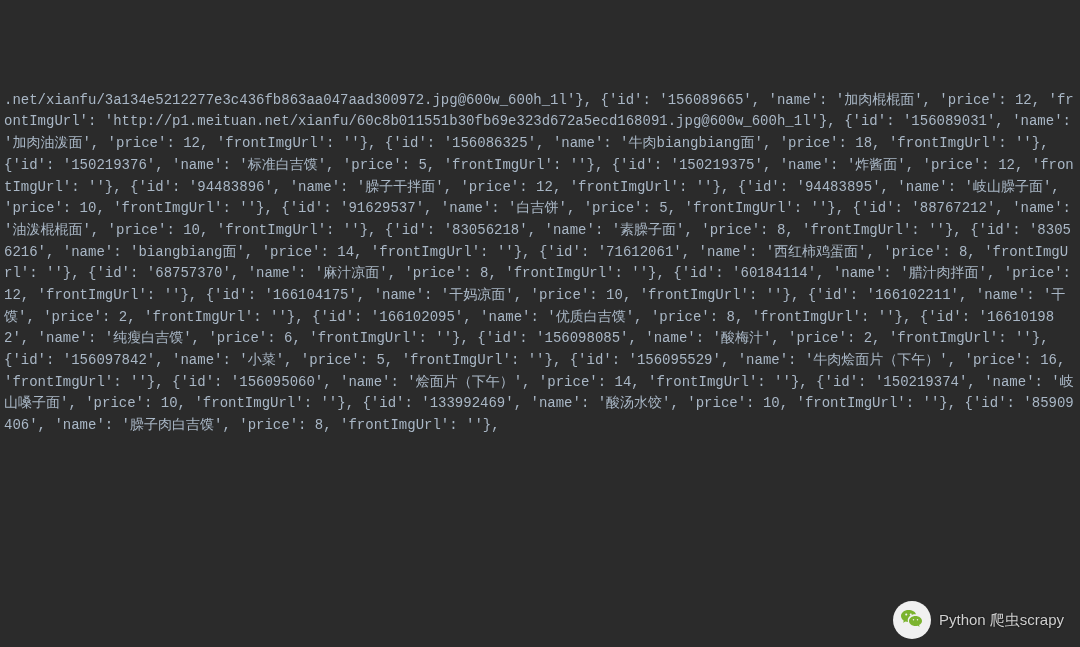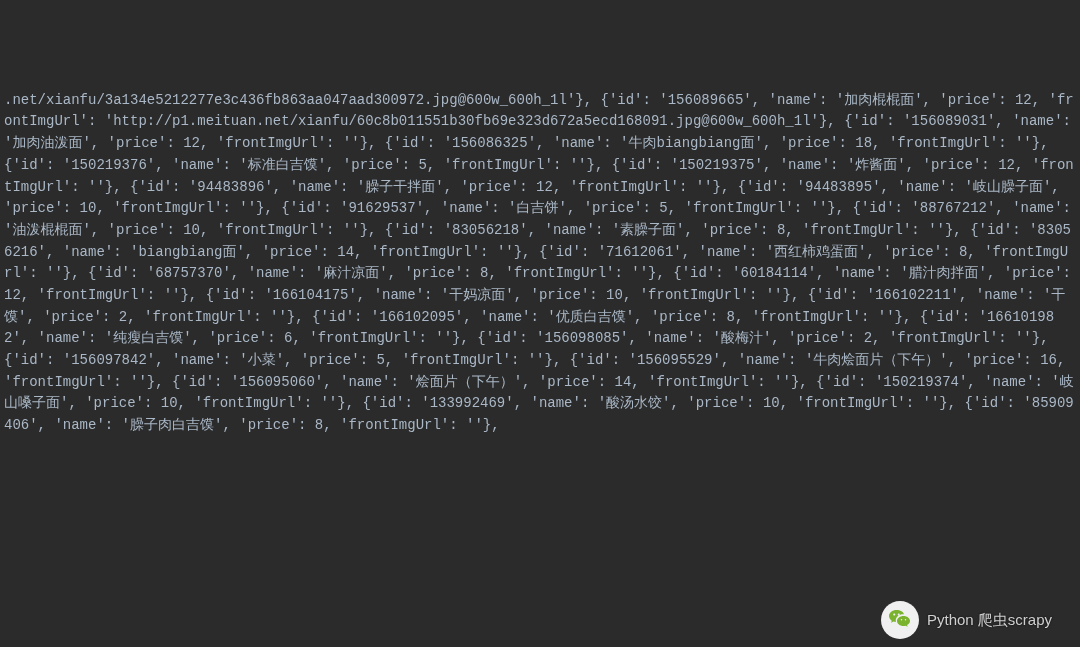--- a/index.html
+++ b/index.html
@@ -17,21 +17,21 @@
       word-break: break-all;
       position: relative;
     }
     .code-output {
       white-space: pre-wrap;
       word-break: break-all;
     }
     .watermark {
       position: absolute;
       bottom: 8px;
-      right: 28px;
+      right: 16px;
       display: flex;
       align-items: center;
       gap: 8px;
       z-index: 10;
       justify-content: center;
     }
     .watermark-icon {
       width: 38px;
       height: 38px;
       border-radius: 50%;

